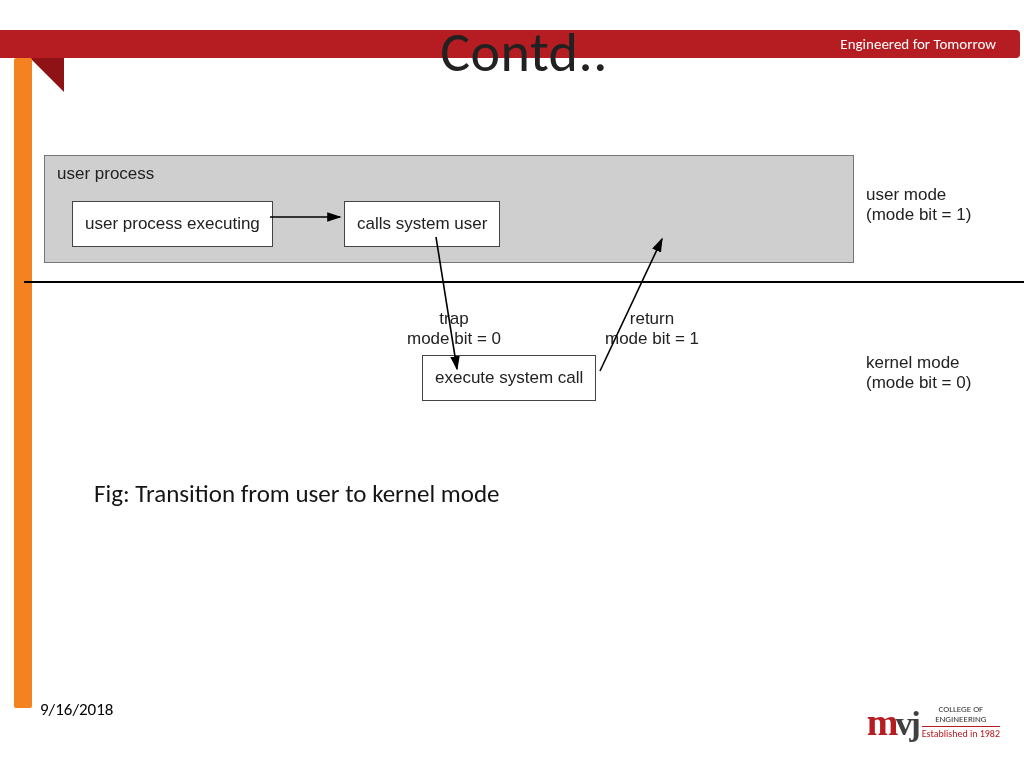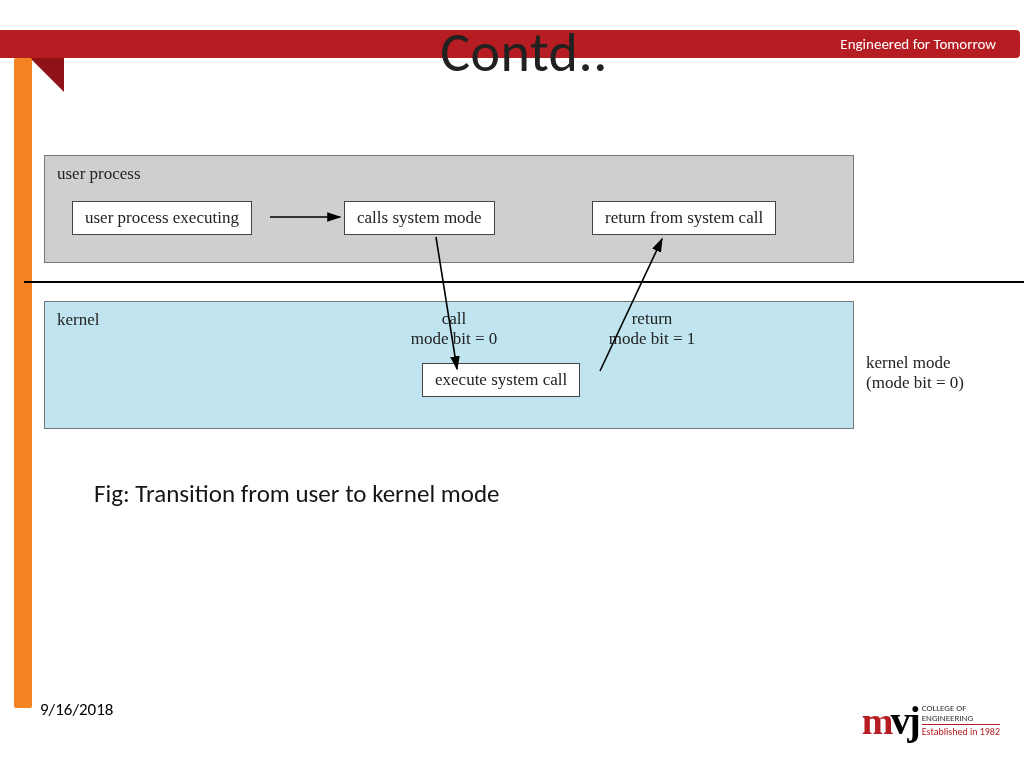--- a/index.html
+++ b/index.html
@@ -53,21 +53,21 @@
     letter-spacing: .5px;
     margin-left: 24px;
   }
   
   .diagram {
     position: absolute;
     left: 44px;
     right: 14px;
     top: 155px;
     height: 300px;
-    font-family: Liberation Serif, serif;
+    font-family: Liberation Sans, sans-serif;
     font-size: 17px;
     color: #222;
   }
   .user-block, .kernel-block {
     position: absolute;
     left: 0;
     width: 810px;
     border: 1px solid #777;
     padding: 10px;
   }
@@ -92,27 +92,27 @@
     right: -20px;
     top: 126px;
     height: 0;
     border-top: 2px solid #000;
   }
   
   .node {
     position: absolute;
     background: #fff;
     border: 1px solid #444;
-    padding: 6px 12px;
+    padding: 12px 12px;
     white-space: nowrap;
   }
   .node-upe  { left: 28px;  top: 46px; }
   .node-csc  { left: 300px; top: 46px; }
   .node-rsc  { left: 548px; top: 46px; }
-  .node-esc  { left: 378px; top: 208px; }
+  .node-esc  { left: 378px; top: 200px; }
   
   .ann-trap, .ann-return {
     position: absolute;
     top: 154px;
     white-space: nowrap;
   }
   .ann-trap   { left: 350px; text-align: center; width: 120px; }
   .ann-return { left: 548px; text-align: center; width: 120px; }
   
   .side-caption {
@@ -156,30 +156,31 @@
   .logo .m {
     font-family: Georgia, serif;
     font-weight: bold;
     font-size: 38px;
     color: #b51d22;
     letter-spacing: -3px;
   }
   .logo .vj {
     font-family: Georgia, serif;
     font-weight: bold;
-    font-size: 40px;
-    color: #000000;
+    font-size: 34px;
+    color: #404040;
     letter-spacing: -3px;
   }
   .logo .tag {
     font-size: 9px;
     line-height: 1.1;
     color: #333;
     border-bottom: 1px solid #b51d22;
     padding-bottom: 2px;
+    text-align: center;
   }
   .logo .est {
     font-size: 10px;
     color: #b51d22;
   }
 </style>
 </head>
 <body>
 
 <div class="top-band">
@@ -189,40 +190,40 @@
 <div class="side-bar"></div>
 
 <div class="slide-title">Contd..</div>
 
 <div class="diagram">
 
   <div class="user-block">
     <div class="block-label">user process</div>
   </div>
 
-  <div class="kernel-block">
-    <div class="block-label">kernel</div>
-  </div>
 
   <div class="mid-line"></div>
 
   <div class="node node-upe">user process executing</div>
-  <div class="node node-csc">calls system mode</div>
-  <div class="node node-rsc">return from system call</div>
+  <div class="node node-csc">calls system user</div>
   <div class="node node-esc">execute system call</div>
 
   <div class="ann-trap">
-    <span>call</span><br>
+    <span>trap</span><br>
     <span>mode bit = 0</span>
   </div>
   <div class="ann-return">
     <span>return</span><br>
     <span>mode bit = 1</span>
   </div>
 
+  <div class="side-caption side-user">
+    <span>user mode</span><br>
+    <span>(mode bit = 1)</span>
+  </div>
   <div class="side-caption side-kernel">
     <span>kernel mode</span><br>
     <span>(mode bit = 0)</span>
   </div>
 
   <svg class="arrows">
     <defs>
       <marker id="ah" markerWidth="10" markerHeight="10" refX="8" refY="3" orient="auto">
         <path d="M0,0 L9,3 L0,6 Z" fill="#000"></path>
       </marker>

